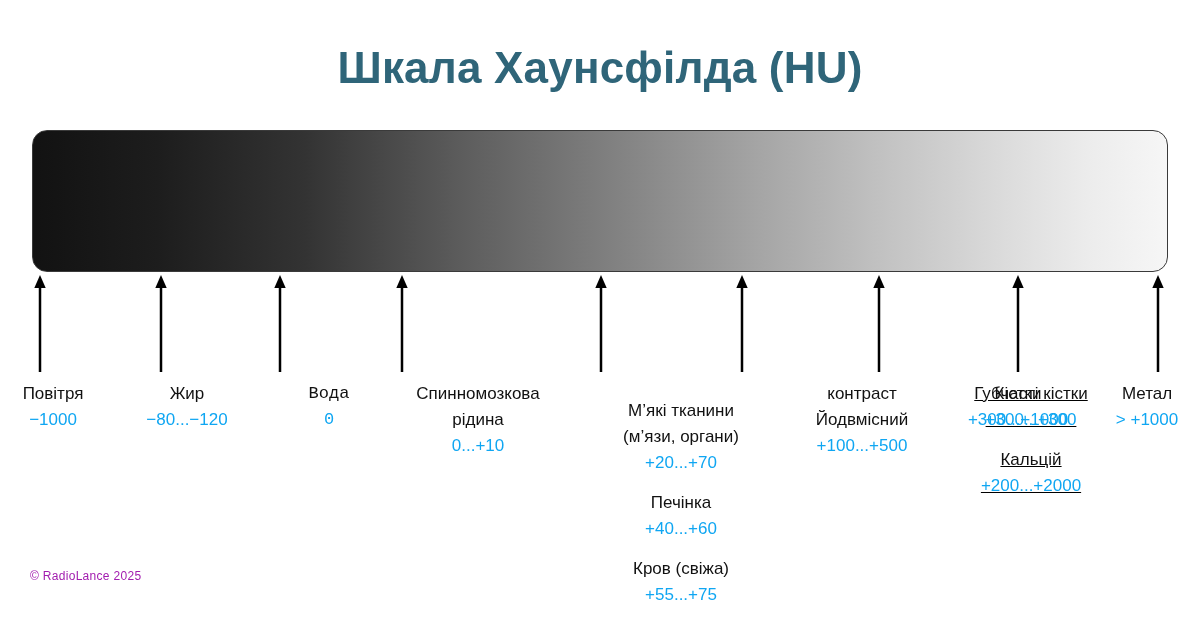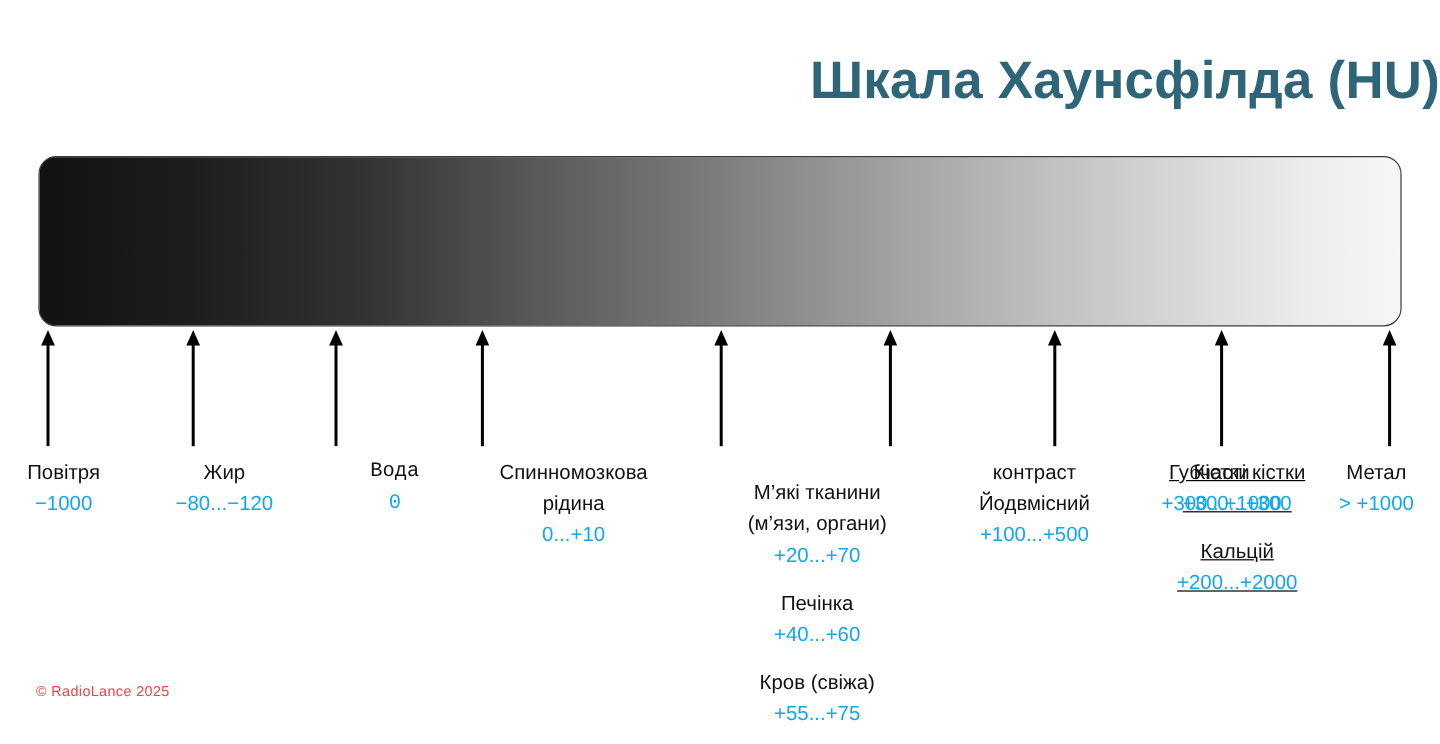--- a/index.html
+++ b/index.html
@@ -14,21 +14,21 @@
     overflow: hidden;
     font-family: "Liberation Sans", sans-serif;
     -webkit-font-smoothing: antialiased;
   }
 
   #page-title {
     position: absolute;
     left: 0;
     top: 43px;
     width: 1200px;
-    text-align: right;
+    text-align: center;
     font-size: 44px;
     font-weight: bold;
     letter-spacing: 0.2px;
     color: #2f6579;
     white-space: nowrap;
   }
 
   
   #scale-bar {
     position: absolute;
@@ -79,21 +79,21 @@
     font-size: 17px;
     color: #0fa6f2;
     white-space: nowrap;
   }
 
   #footer-credit {
     position: absolute;
     left: 30px;
     top: 569px;
     font-size: 12px;
-    color: #ef4444;
+    color: #a21caf;
     letter-spacing: 0.3px;
     white-space: nowrap;
   }
 </style>
 </head>
 <body>
 
 <div id="page-title">Шкала Хаунсфілда (HU)</div>
 
 <div id="scale-bar"></div>

